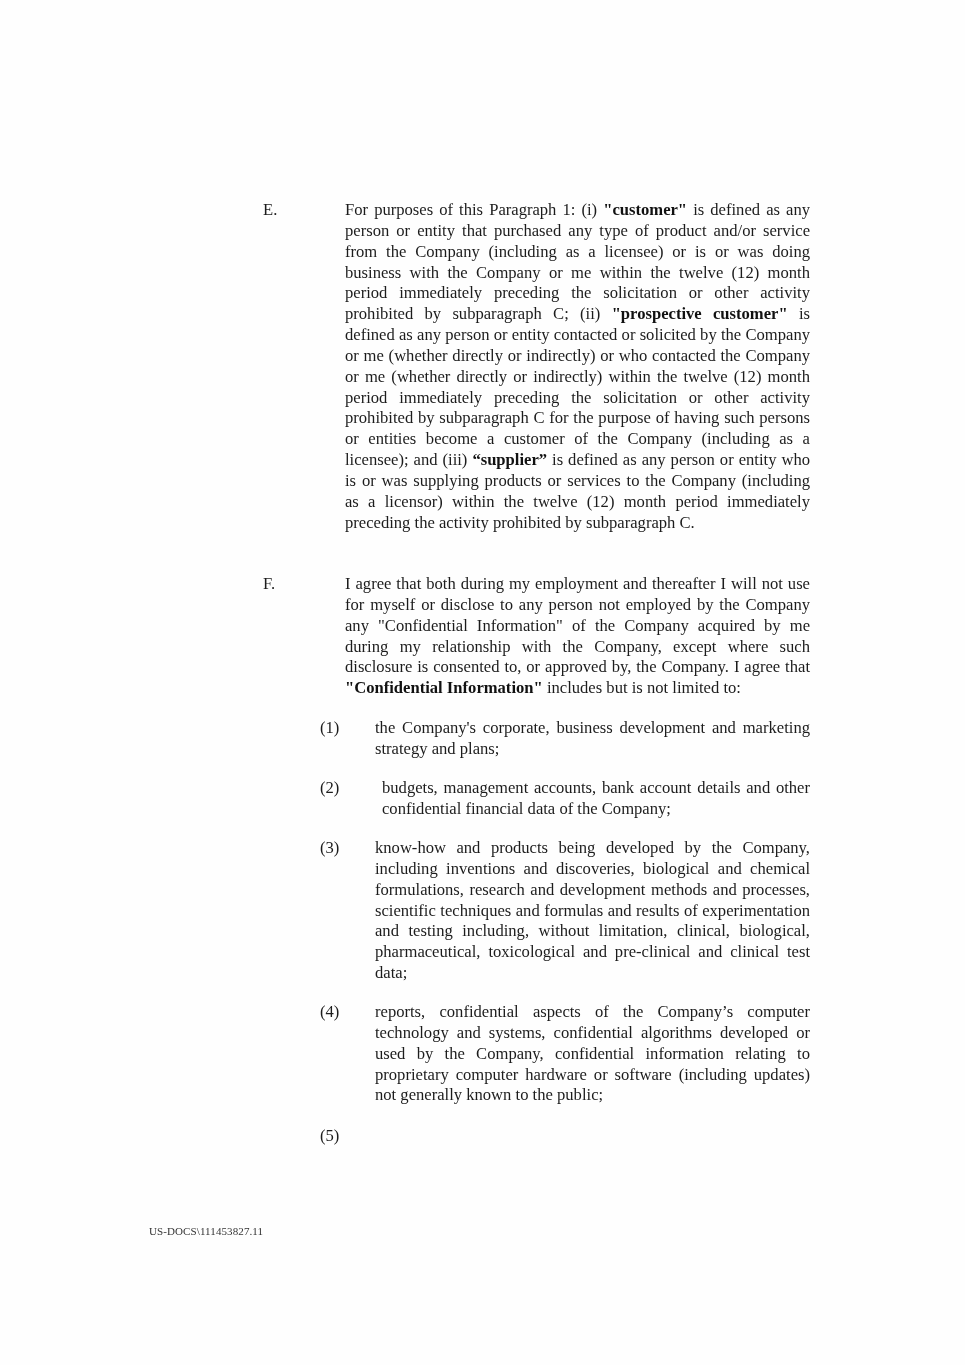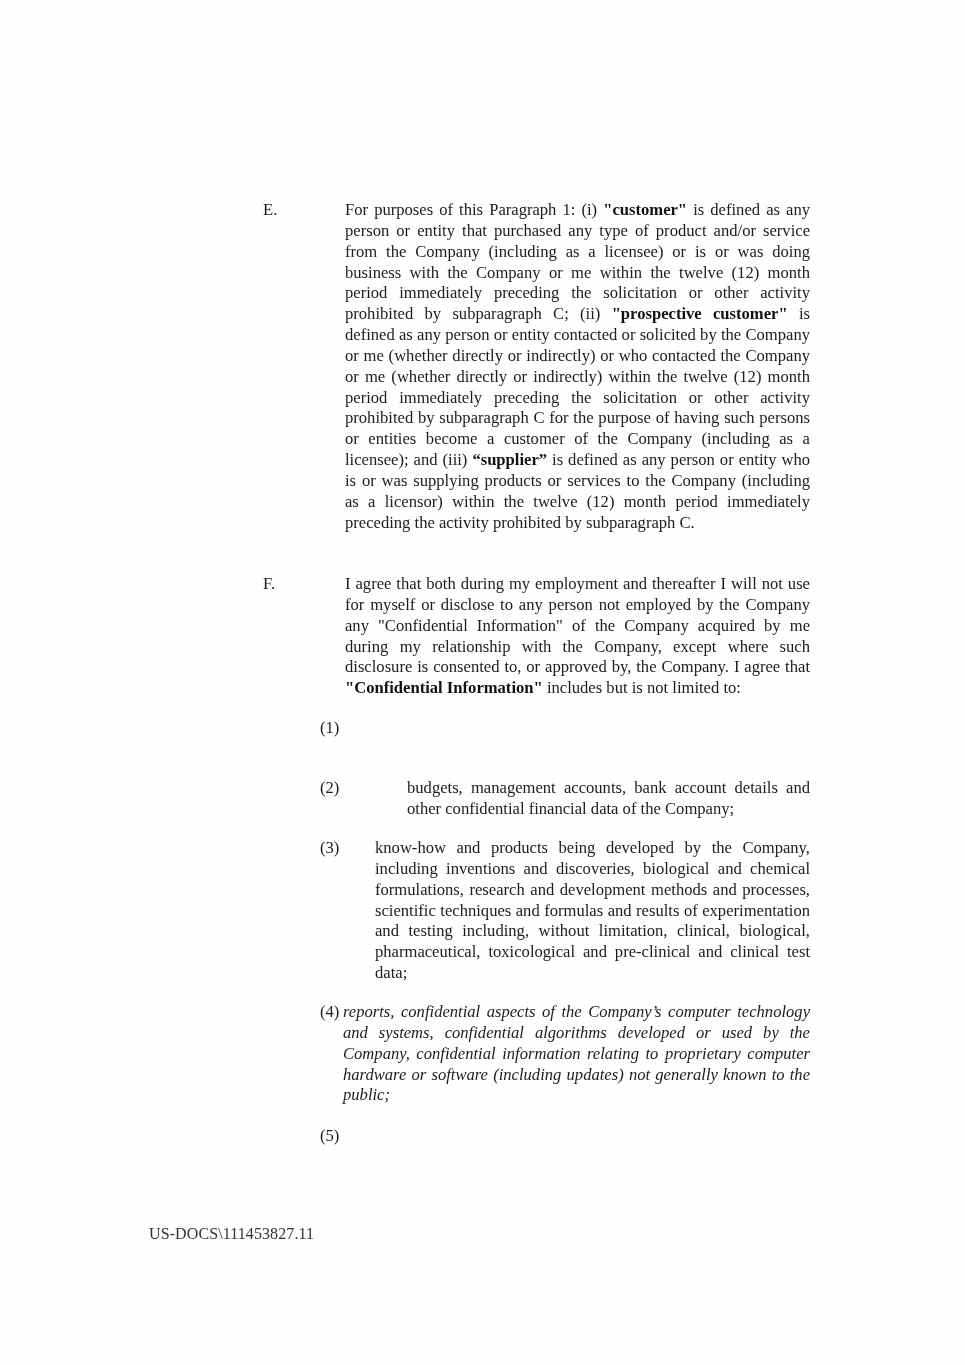--- a/index.html
+++ b/index.html
@@ -13,21 +13,21 @@
   .para .label { position: absolute; left: 0; top: 0; }
   .para .body { margin-left: 82px; text-align: justify; text-align-last: left; }
   #para-e { top: 200px; }
   #para-f { top: 574px; }
   .sublist { position: absolute; left: 318px; width: 492px; font-size: 16.6px; line-height: 20.85px; }
   .sub { position: absolute; left: 0; width: 492px; }
   .sub .num { position: absolute; left: 2px; top: 0; }
   .sub .body { margin-left: 57px; text-align: justify; text-align-last: left; }
   #sub-1 { top: 718px; }
   b { font-weight: bold; color: #111; }
-  .footer { position: absolute; left: 149px; top: 1225px; font-size: 16px; color: #333; letter-spacing: 0.1px; }
+  .footer { position: absolute; left: 149px; top: 1225px; font-size: 11px; color: #333; letter-spacing: 0.1px; }
 </style>
 </head>
 <body>
 
 <div class="page">
 
   <div class="para" id="para-e">
     <span class="label">E.</span>
     <div class="body">
       <span>For purposes of this Paragraph 1: (i)  </span><b>"customer"</b><span> is defined as any person or entity that purchased any type of product and/or service from the Company (including as a licensee) or is or was doing business with the Company or me within the twelve (12) month period immediately preceding the solicitation or other activity prohibited by subparagraph C; (ii)  </span><b>"prospective customer"</b><span> is defined as any person or entity contacted or solicited by the Company or me (whether directly or indirectly) or who contacted the Company or me (whether directly or indirectly) within the twelve (12) month period immediately preceding the solicitation or other activity prohibited by subparagraph C for the purpose of having such persons or entities become a customer of the Company (including as a licensee); and (iii) </span><b>“supplier”</b><span> is defined as any person or entity who is or was supplying products or services to the Company (including as a licensor) within the twelve (12) month period immediately preceding the activity prohibited by subparagraph C.</span>
@@ -37,32 +37,33 @@
   <div class="para" id="para-f">
     <span class="label">F.</span>
     <div class="body">
       <span>I agree that both during my employment and thereafter I will not use for myself or disclose to any person not employed by the Company any "Confidential Information" of the Company acquired by me during my relationship with the Company, except where such disclosure is consented to, or approved by, the Company.  I agree that </span><b>"Confidential Information"</b><span> includes but is not limited to:</span>
     </div>
   </div>
 
   <div class="sublist">
     <div class="sub" id="sub-1" style="top:718px;position:absolute;">
       <span class="num">(1)</span>
+      <div class="body">the Company's corporate, business development and marketing strategy and plans;</div>
     </div>
   </div>
   <div class="sublist" style="top:778px;">
     <span class="num" style="position:absolute;left:2px;">(2)</span>
-    <div class="body" style="margin-left:89px;text-align:justify;text-align-last:left;">budgets, management accounts, bank account details and other confidential financial data of the Company;</div>
+    <div class="body" style="margin-left:64px;text-align:justify;text-align-last:left;">budgets, management accounts, bank account details and other confidential financial data of the Company;</div>
   </div>
   <div class="sublist" style="top:838px;">
     <span class="num" style="position:absolute;left:2px;">(3)</span>
     <div class="body" style="margin-left:57px;text-align:justify;text-align-last:left;">know-how and products being developed by the Company, including inventions and discoveries, biological and chemical formulations, research and development methods and processes, scientific techniques and formulas and results of experimentation and testing including, without limitation, clinical, biological, pharmaceutical, toxicological and pre-clinical and clinical test data;</div>
   </div>
   <div class="sublist" style="top:1002px;">
     <span class="num" style="position:absolute;left:2px;">(4)</span>
-    <div class="body" style="margin-left:25px;text-align:justify;text-align-last:left;font-style:italic;">reports, confidential aspects of the Company’s computer technology and systems, confidential algorithms developed or used by the Company, confidential information relating to proprietary computer hardware or software (including updates) not generally known to the public;</div>
+    <div class="body" style="margin-left:57px;text-align:justify;text-align-last:left;">reports, confidential aspects of the Company’s computer technology and systems, confidential algorithms developed or used by the Company, confidential information relating to proprietary computer hardware or software (including updates) not generally known to the public;</div>
   </div>
   <div class="sublist" style="top:1126px;">
     <span class="num" style="position:absolute;left:2px;">(5)</span>
   </div>
 
   <div class="footer">US-DOCS\111453827.11</div>
 </div>
 
 </body></html>

